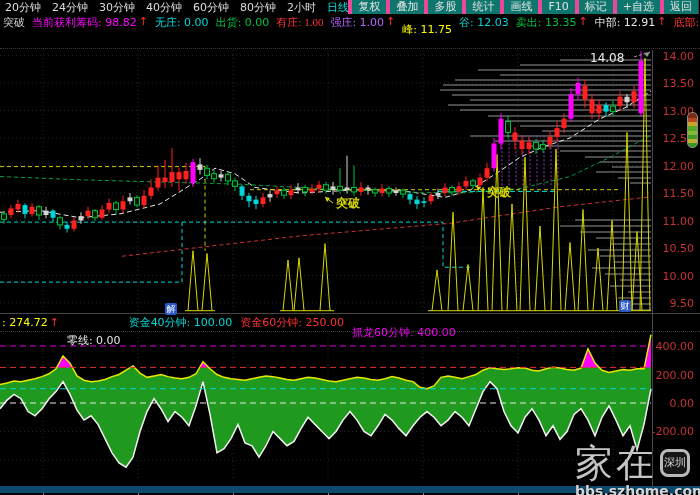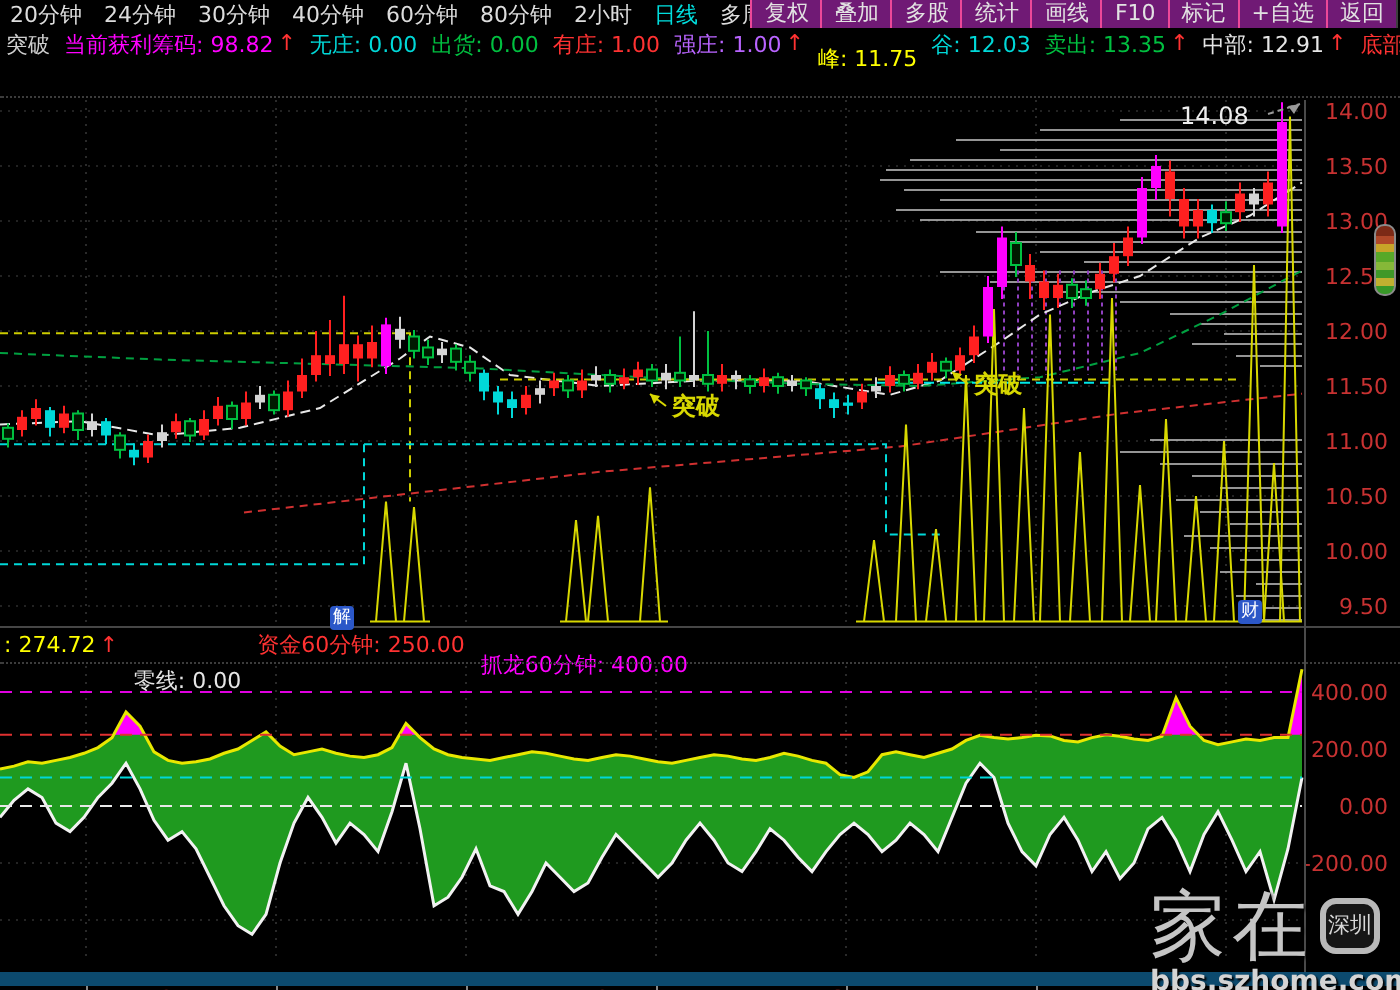--- a/index.html
+++ b/index.html
@@ -5,21 +5,21 @@
   *{margin:0;padding:0;box-sizing:border-box}
   html,body{background:#000}
   #app{position:relative;width:700px;height:495px;background:#000;overflow:hidden;
        font-family:"DejaVu Sans","Liberation Sans",sans-serif;}
   .row{position:absolute;left:0;width:700px;display:flex;align-items:center;white-space:nowrap}
   #periods{top:0;height:14px;font-size:11px;color:#ddd;gap:11px;padding-left:5px}
   .ptab{cursor:pointer}
   .ptab.active{color:#00dede}
   #rbtns{position:absolute;right:1px;top:0;height:14px;display:flex;font-size:11px;color:#e2e2e2;
          border-right:1px solid #3e3e3e}
-  .rbtn{padding:0 6px;border-left:1px solid #ec4899;line-height:14px;cursor:pointer;background:#701a75}
+  .rbtn{padding:0 6px;border-left:4px solid #ec4899;line-height:14px;cursor:pointer;background:#0f766e}
   #ind1{top:15px;height:15px;font-size:11px;gap:7px;padding-left:3px}
   #ind2{top:32px;height:15px;font-size:11.5px;gap:9px;padding-left:3px}
   #subhdr{top:315px;height:15px;font-size:11px;gap:8px;padding-left:2px}
   .dotsep{position:absolute;left:0;width:700px;height:0;border-top:1px dotted #3c3c3c}
   .it{display:inline-flex;gap:2px}
   .arrow{color:#ff3232}
   svg{position:absolute;left:0;display:block}
   #vline{position:absolute;left:652px;top:50px;width:1px;height:436px;background:#4a4a4a}
   #hdiv{position:absolute;left:0;top:313px;width:700px;height:1px;background:#464646}
   #taxis{position:absolute;left:0;top:486px;width:700px;height:17px;border-top:7px solid #0c4a6e;overflow:hidden}
@@ -64,21 +64,21 @@
       <span class="rbtn">F10</span>
       <span class="rbtn">标记</span>
       <span class="rbtn">+自选</span>
       <span class="rbtn">返回</span>
     </div>
   <div class="row" id="ind1">
       <span style="color: rgb(207, 207, 207);">突破</span>
       <span class="it" style="color: rgb(255, 0, 255);">当前获利筹码: 98.82<span class="arrow">↑</span></span>
       <span class="it" style="color: rgb(0, 216, 216);">无庄: 0.00</span>
       <span class="it" style="color: rgb(0, 192, 64);">出货: 0.00</span>
-      <span class="it" style="color: rgb(255, 50, 50);">有庄: 1.00</span>
+      <span class="it" style="color: rgb(255, 50, 50); font-family: Liberation Serif, serif;">有庄: 1.00</span>
       <span class="it" style="color: rgb(185, 100, 255); text-align: right;">强庄: 1.00<span class="arrow">↑</span></span>
       <span class="it" style="color: rgb(255, 255, 0); margin-top: 13px;">峰: 11.75</span>
       <span class="it" style="color: rgb(0, 216, 216);">谷: 12.03</span>
       <span class="it" style="color: rgb(0, 192, 64);">卖出: 13.35<span class="arrow">↑</span></span>
       <span class="it" style="color: rgb(230, 230, 230);">中部: 12.91<span class="arrow">↑</span></span>
       <span class="it" style="color: rgb(255, 50, 50);">底部: 11.44</span>
     </div>
   <div class="dotsep" style="top:48px"></div>
 
   <svg id="mainChart" width="700" height="263" viewBox="0 50 700 263" style="top:50px">
@@ -383,20 +383,21 @@
       <polygon points="325,197 330,198 327,202" fill="#d8d800"></polygon>
       <text x="487" y="196" font-size="12" fill="#d8d800" font-weight="bold">突破</text>
       <polyline points="484,192 476,186" stroke="#d8d800" fill="none"></polyline>
       <polygon points="476,186 481,187 478,191" fill="#d8d800"></polygon>
     </svg>
 
   <div id="hdiv"></div>
   <div class="row" id="subhdr">
       <span class="it" style="color: rgb(255, 255, 0); justify-content: center;">: 274.72<span class="arrow">↑</span></span>
       <span class="it" style="color: rgb(230, 230, 230); margin-top: 36px;">零线: 0.00</span>
+      <span class="it" style="color: rgb(0, 216, 216);">资金40分钟: 100.00</span>
       <span class="it" style="color: rgb(255, 50, 50);">资金60分钟: 250.00</span>
       <span class="it" style="color: rgb(255, 0, 255); margin-top: 20px;">抓龙60分钟: 400.00</span>
     </div>
   <div class="dotsep" style="top:331px"></div>
 
   <svg id="subChart" width="700" height="154" viewBox="0 332 700 154" style="top:332px">
       <line x1="43" y1="333" x2="43" y2="481" stroke="#2a2a2a" stroke-dasharray="1,3"></line>
       <line x1="138" y1="333" x2="138" y2="481" stroke="#2a2a2a" stroke-dasharray="1,3"></line>
       <line x1="233" y1="333" x2="233" y2="481" stroke="#2a2a2a" stroke-dasharray="1,3"></line>
       <line x1="328" y1="333" x2="328" y2="481" stroke="#2a2a2a" stroke-dasharray="1,3"></line>

